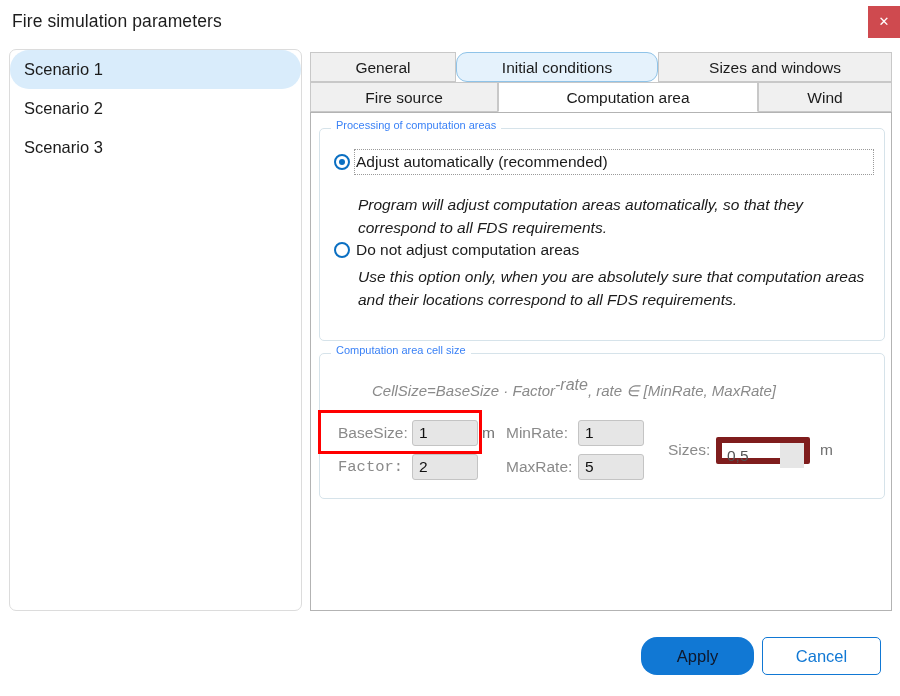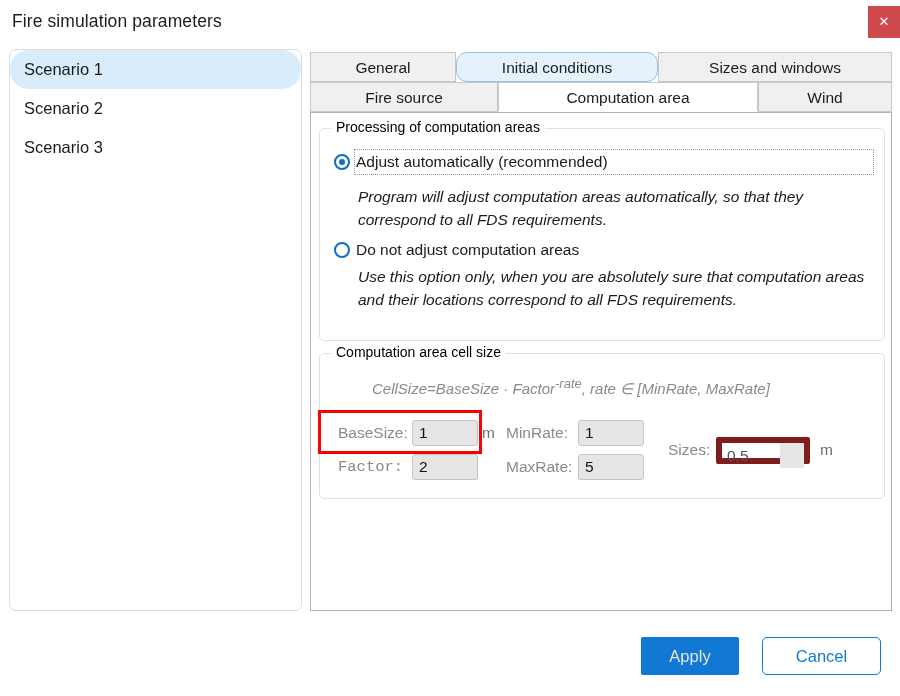--- a/index.html
+++ b/index.html
@@ -138,22 +138,22 @@
     position: absolute;
     border: 1px solid #d6e3ea;
     border-radius: 5px;
     box-sizing: border-box;
   }
   .groupbox-title {
     position: absolute;
     top: -10px; left: 11px;
     background: #ffffff;
     padding: 0 5px;
-    font-size: 14px;
-    color: #000000;
+    font-size: 11px;
+    color: #3b82f6;
     white-space: nowrap;
   }
   #group-processing {
     left: 8px; top: 15px;
     width: 566px; height: 213px;
   }
   #group-cellsize {
     left: 8px; top: 240px;
     width: 566px; height: 146px;
   }
@@ -202,34 +202,34 @@
 
   .radio-desc {
     position: absolute;
     left: 38px;
     font-style: italic;
     font-size: 15.5px;
     line-height: 23px;
     color: #1b1b1b;
     width: 520px;
   }
-  #desc-auto   { top: 56px; }
+  #desc-auto   { top: 64px; }
   #desc-manual { top: 136px; }
 
   
   #formula {
     position: absolute;
     left: 52px; top: 22px;
     font-style: italic;
     font-size: 15px;
     color: #8a8a8a;
     white-space: nowrap;
   }
   #formula sup {
-    font-size: 13px;
+    font-size: 16px;
     vertical-align: super;
   }
 
   .field-label {
     position: absolute;
     font-size: 15.5px;
     color: #8a8a8a;
     line-height: 26px;
     white-space: nowrap;
   }
@@ -299,25 +299,25 @@
     border: 3px solid #ff0000;
     box-sizing: border-box;
     pointer-events: none;
     z-index: 50;
   }
 
   
   #btn-apply {
     position: absolute;
     left: 641px; top: 637px;
-    width: 98px; height: 38px;
+    width: 113px; height: 38px;
     background: #1178d4;
-    color: #e5e5e5;
+    color: #0f172a;
     border: none;
-    border-radius: 2px;
+    border-radius: 16px;
     font-size: 16.5px;
     font-family: "Liberation Sans", sans-serif;
     cursor: pointer;
   }
   #btn-cancel {
     position: absolute;
     left: 762px; top: 637px;
     width: 119px; height: 38px;
     background: #ffffff;
     color: #1178d4;

